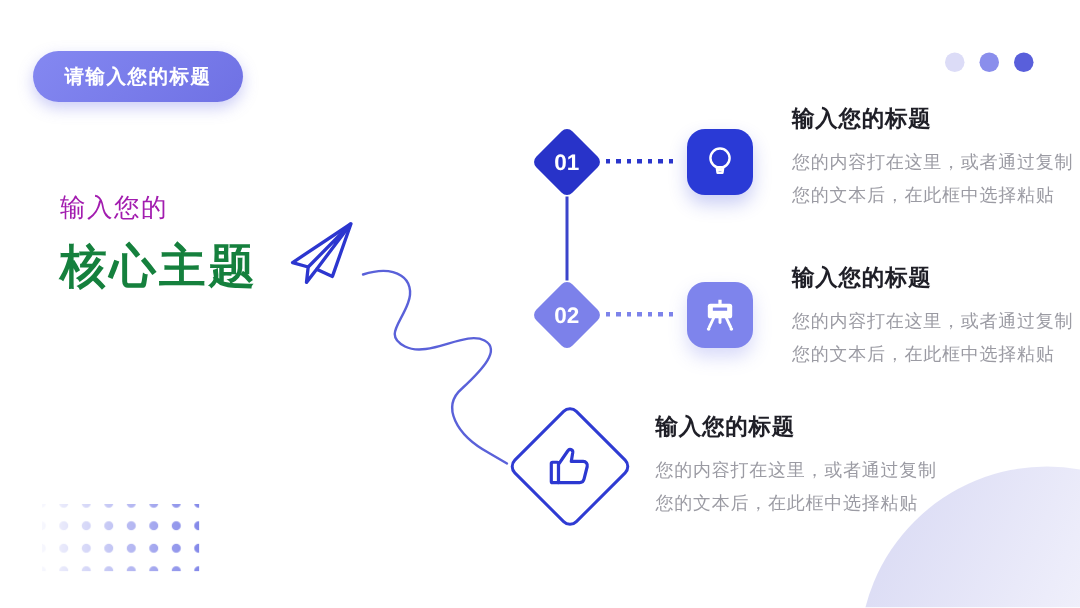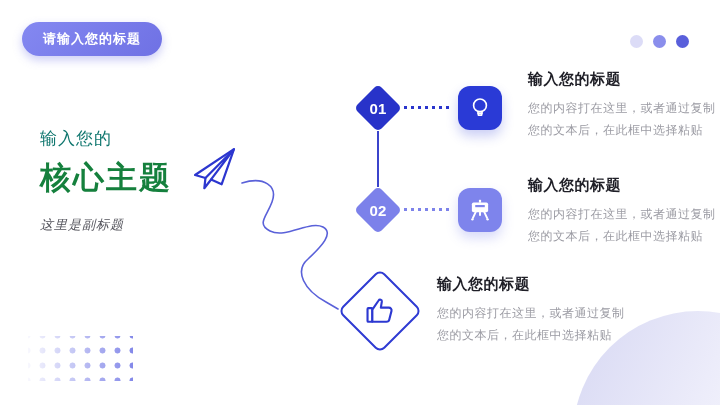--- a/index.html
+++ b/index.html
@@ -1,32 +1,32 @@
 <!DOCTYPE html>
 <html><head>
 <meta charset="utf-8">
 <style>
   html,body{margin:0;padding:0;background:#ffffff;}
   .slide{position:relative;width:720px;height:405px;background:#ffffff;overflow:hidden;
          font-family:"Liberation Sans","DejaVu Sans",sans-serif;}
 
   
-  .badge{position:absolute;left:22px;top:22px;height:34px;padding:0 21px;border-radius:17px;
+  .badge{position:absolute;left:22px;top:34px;height:34px;padding:0 21px;border-radius:17px;
          background:linear-gradient(135deg,#8488f1 0%,#6f71e4 100%);
          display:flex;align-items:center;justify-content:center;
          box-shadow:0 4px 10px rgba(110,113,230,.35);}
   .badge span{color:#ffffff;font-size:13px;font-weight:700;letter-spacing:1px;}
 
   
   .dots{position:absolute;right:31px;top:35px;display:flex;gap:10px;}
   .dots i{width:13px;height:13px;border-radius:50%;display:block;}
 
   
   .hero{position:absolute;left:40px;top:127px;}
-  .hero .eyebrow{font-size:17px;color:#0f766e;font-weight:500;letter-spacing:1px;}
+  .hero .eyebrow{font-size:17px;color:#a21caf;font-weight:500;letter-spacing:1px;}
   .hero .title{font-size:31px;color:#15803d;font-weight:800;letter-spacing:2px;margin-top:7px;}
   .hero .subtitle{font-size:13px;color:#53535b;font-style:italic;margin-top:17px;letter-spacing:1px;}
 
   .plane{position:absolute;left:191px;top:146px;transform:rotate(-4deg);}
 
   
   .diamond{position:absolute;width:34px;height:34px;border-radius:5px;transform:rotate(45deg);
            display:flex;align-items:center;justify-content:center;}
   .diamond span{transform:rotate(-45deg);color:#fff;font-size:15px;font-weight:700;}
   .d1{left:361px;top:91px;background:#2833c9;}
@@ -78,21 +78,20 @@
 
   <div class="dots">
     <i style="background:#dcdcf7;"></i>
     <i style="background:#8a8eec;"></i>
     <i style="background:#595fdb;"></i>
   </div>
 
   <div class="hero">
     <div class="eyebrow">输入您的</div>
     <div class="title">核心主题</div>
-    <div class="subtitle">这里是副标题</div>
   </div>
 
   <svg class="plane" width="48" height="46" viewBox="0 0 52 48">
     <g fill="#ffffff" stroke="#2c36cf" stroke-width="2.4" stroke-linejoin="round">
       <path d="M48 4 L4 29 L15 33 L13 44 L21 35 L32 41 Z"></path>
       <path d="M48 4 L15 33 M48 4 L21 35" fill="none"></path>
     </g>
   </svg>
 
   <svg class="curve" width="130" height="150" viewBox="0 0 130 150">

